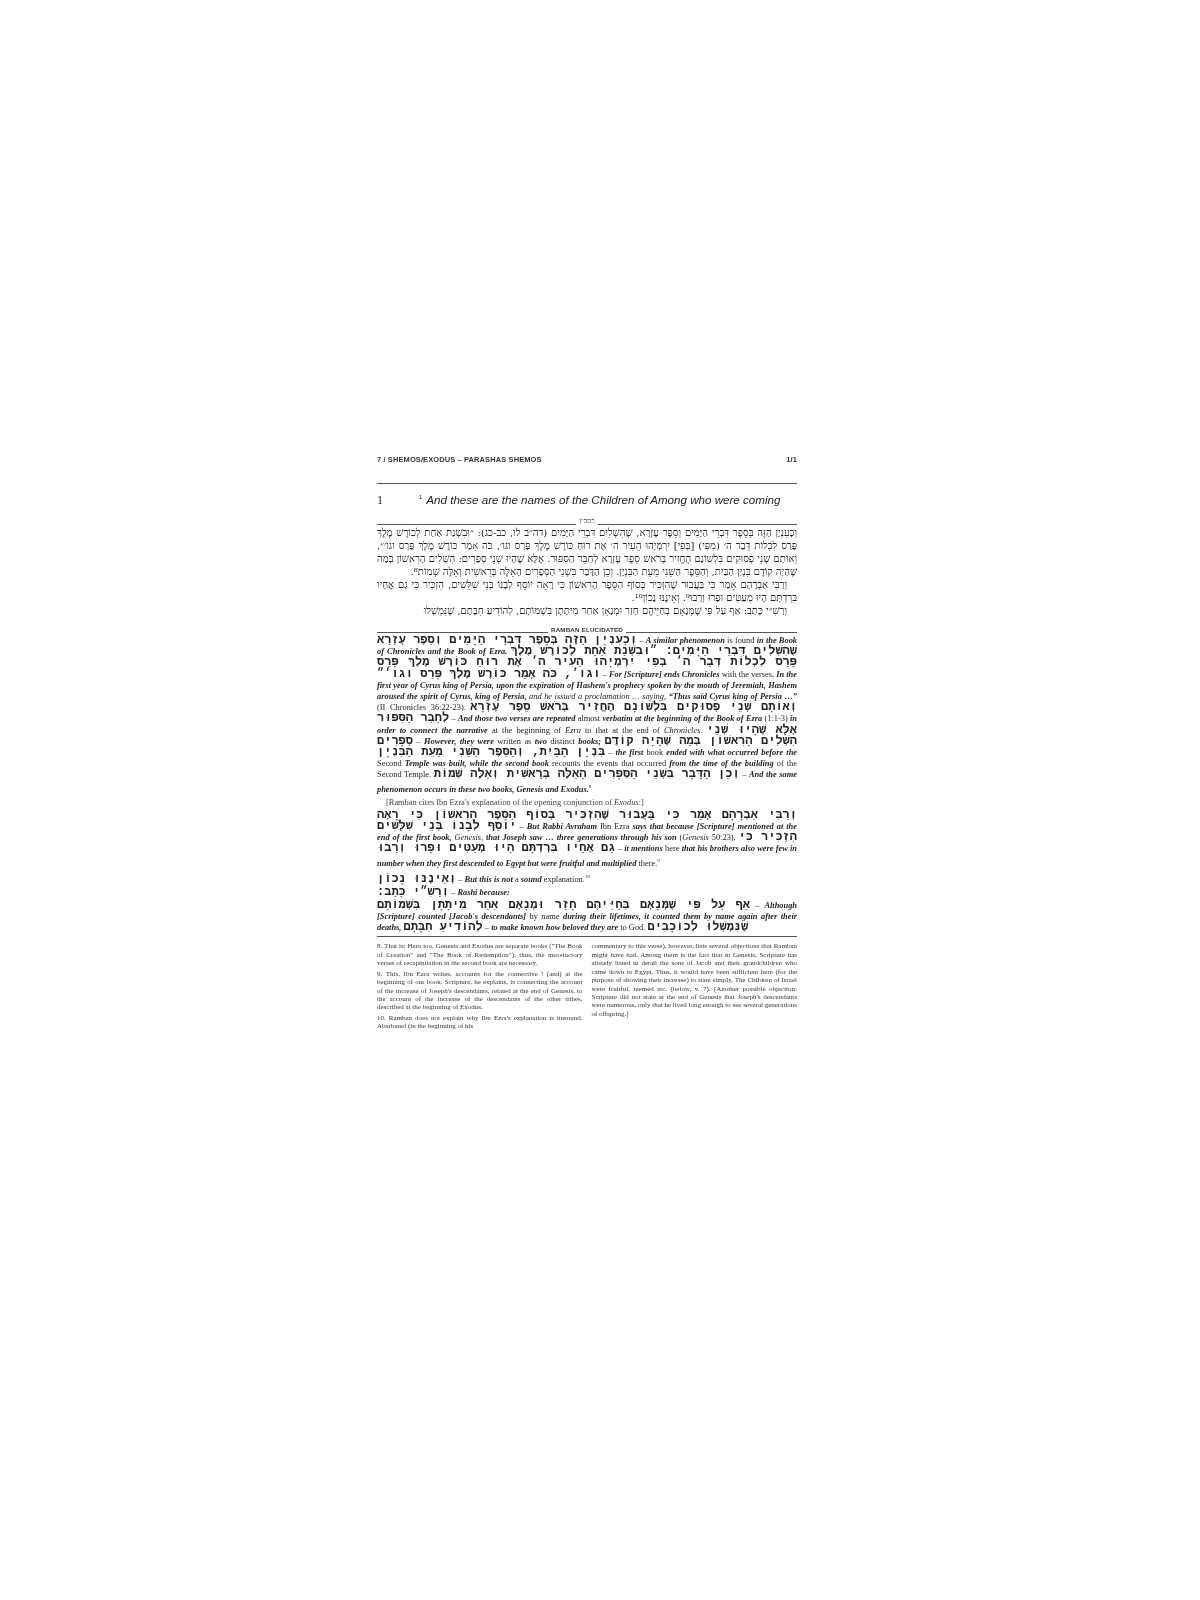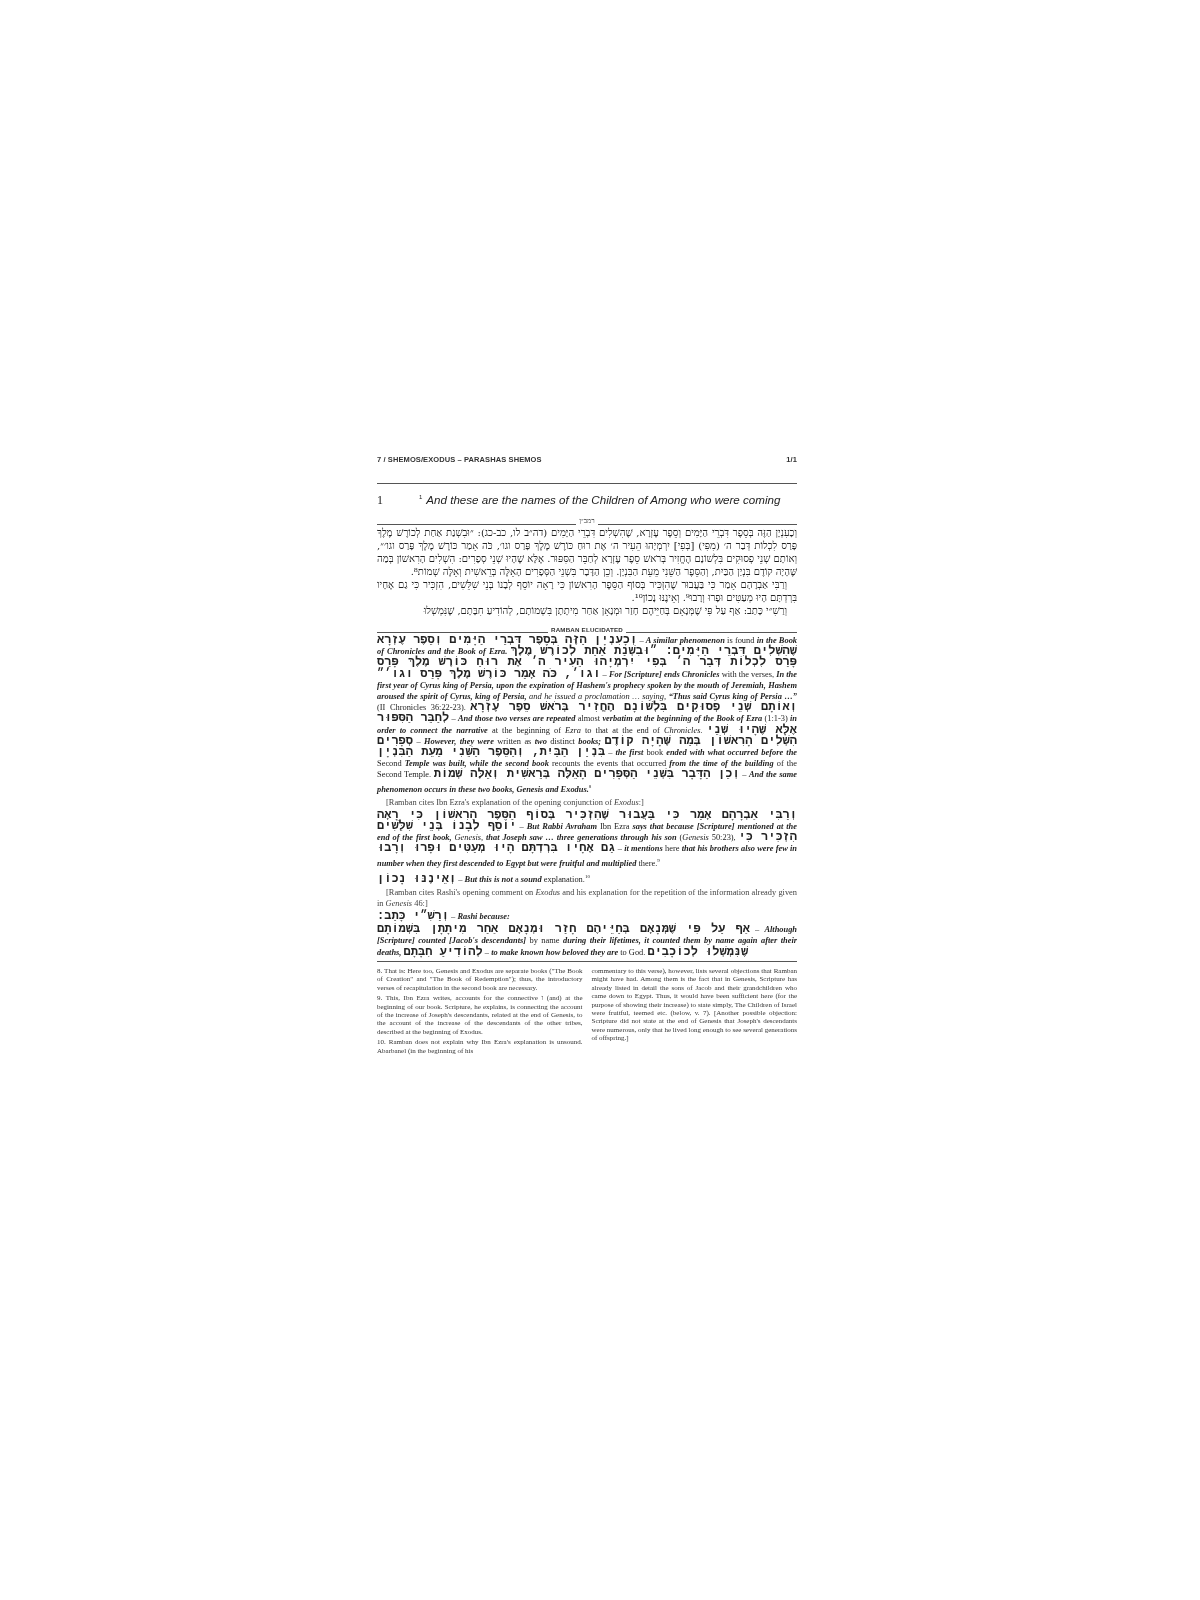--- a/index.html
+++ b/index.html
@@ -58,21 +58,20 @@
     <span class="rule"></span>
     <span class="label">RAMBAN ELUCIDATED</span>
     <span class="rule"></span>
   </div>
 
   <div class="elucidated" id="elucidated">
       <p><span class="heb">וְכָעִנְיָן הַזֶּה בְּסֵפֶר דִּבְרֵי הַיָּמִים וְסֵפֶר עֶזְרָא</span><span> – </span><b>A similar phenomenon</b><span> is found </span><b>in the Book of </b><b style="font-style: italic;">Chronicles</b><b> and the Book of </b><b style="font-style: italic;">Ezra.</b><span> </span><span class="heb">שֶׁהִשְׁלִים דִּבְרֵי הַיָּמִים: ״וּבִשְׁנַת אַחַת לְכוֹרֶשׁ מֶלֶךְ פָּרַס לִכְלוֹת דְּבַר ה׳ בְּפִי יִרְמְיָהוּ הֵעִיר ה׳ אֶת רוּחַ כּוֹרֶשׁ מֶלֶךְ פָּרַס וגו׳, כֹּה אָמַר כּוֹרֶשׁ מֶלֶךְ פָּרַס וגו׳״</span><span> – </span><b>For [Scripture] ends </b><b style="font-style: italic;">Chronicles</b><span> with the verses, </span><b style="font-style: italic;">In the first year of Cyrus king of Persia, upon the expiration of Hashem's prophecy spoken by the mouth of Jeremiah, Hashem aroused the spirit of Cyrus, king of Persia,</b><i> and he issued a proclamation … saying, </i><b style="font-style: italic;">“Thus said Cyrus king of Persia …”</b><span> (II Chronicles 36:22-23). </span><span class="heb">וְאוֹתָם שְׁנֵי פְסוּקִים בִּלְשׁוֹנָם הֶחֱזִיר בְּרֹאשׁ סֵפֶר עֶזְרָא לְחַבֵּר הַסִּפּוּר</span><span> – </span><b>And those two verses are repeated</b><span> almost </span><b>verbatim at the beginning of the Book of </b><b style="font-style: italic;">Ezra</b><span> (1:1-3) </span><b>in order to connect the narrative</b><span> at the beginning of </span><i>Ezra</i><span> to that at the end of </span><i>Chronicles.</i><span> </span><span class="heb">אֶלָּא שֶׁהָיוּ שְׁנֵי סְפָרִים</span><span> – </span><b>However, they were</b><span> written as </span><b>two</b><span> distinct </span><b>books;</b><span> </span><span class="heb">הִשְׁלִים הָרִאשׁוֹן בְּמַה שֶּׁהָיָה קוֹדֶם בִּנְיַן הַבַּיִת, וְהַסֵּפֶר הַשֵּׁנִי מֵעֵת הַבִּנְיָן</span><span> – </span><b>the first</b><span> book </span><b>ended with what occurred before the</b><span> Second </span><b>Temple was built, while the second book</b><span> recounts the events that occurred </span><b>from the time of the building</b><span> of the Second Temple. </span><span class="heb">וְכֵן הַדָּבָר בִּשְׁנֵי הַסְּפָרִים הָאֵלֶּה בְּרֵאשִׁית וְאֵלֶּה שְׁמוֹת</span><span> – </span><b>And the same phenomenon occurs in these two books, </b><b style="font-style: italic;">Genesis</b><b> and </b><b style="font-style: italic;">Exodus.</b><sup>8</sup></p>
       <p class="note"><span>[Ramban cites Ibn Ezra's explanation of the opening conjunction of </span><i>Exodus</i><span>:]</span></p>
       <p><span class="heb">וְרַבִּי אַבְרָהָם אָמַר כִּי בַּעֲבוּר שֶׁהִזְכִּיר בְּסוֹף הַסֵּפֶר הָרִאשׁוֹן כִּי רָאָה יוֹסֵף לְבָנוֹ בְּנֵי שִׁלֵּשִׁים</span><span> – </span><b>But Rabbi Avraham</b><span> Ibn Ezra </span><b>says that because [Scripture] mentioned at the end of the first book, </b><i>Genesis,</i><b> that </b><b style="font-style: italic;">Joseph saw … three generations</b><b> through his son</b><span> (</span><i>Genesis</i><span> 50:23), </span><span class="heb">הִזְכִּיר כִּי גַם אֶחָיו בִּרְדְתָּם הָיוּ מְעַטִּים וּפָרוּ וְרָבוּ</span><span> – </span><b>it mentions</b><span> here </span><b>that his brothers also were few in number when they first descended to Egypt but were fruitful and multiplied</b><span> there.</span><sup>9</sup></p>
       <p><span class="heb">וְאֵינֶנּוּ נָכוֹן</span><span> – </span><b>But this is not</b><span> a </span><b>sound</b><span> explanation.</span><sup>10</sup></p>
-      <p class="note"><span>[Ramban cites Rashi's opening comment on </span><i>Exodus</i><span> and his explanation for the repetition of the information already given in </span><i>Genesis</i><span> 46:]</span></p>
       <p><span class="heb">וְרַשִׁ״י כָּתַב:</span><span> – </span><b>Rashi because:</b></p>
       <p><span class="heb">אַף עַל פִּי שֶׁמְּנָאָם בְּחַיֵּיהֶם חָזַר וּמְנָאָם אַחַר מִיתָתָן בִּשְׁמוֹתָם</span><span> – </span><b>Although [Scripture] counted [Jacob's descendants]</b><span> by name </span><b>during their lifetimes, it counted them by name again after their deaths,</b><span> </span><span class="heb">לְהוֹדִיעַ חִבָּתָם</span><span> – </span><b>to make known how beloved they are</b><span> to God. </span><span class="heb">שֶׁנִּמְשְׁלוּ לְכוֹכָבִים</span></p>
     </div>
 
   <div class="foot-rule"></div>
 
   <div class="footnotes">
     <div class="col" id="fn-left">
         <p>8. That is: Here too, Genesis and Exodus are separate books ("The Book of Creation" and "The Book of Redemption"); thus, the introductory verses of recapitulation in the second book are necessary.</p>
         <p>9. This, Ibn Ezra writes, accounts for the connective ו (and) at the beginning of our book. Scripture, he explains, is connecting the account of the increase of Joseph's descendants, related at the end of Genesis, to the account of the increase of the descendants of the other tribes, described at the beginning of Exodus.</p>

